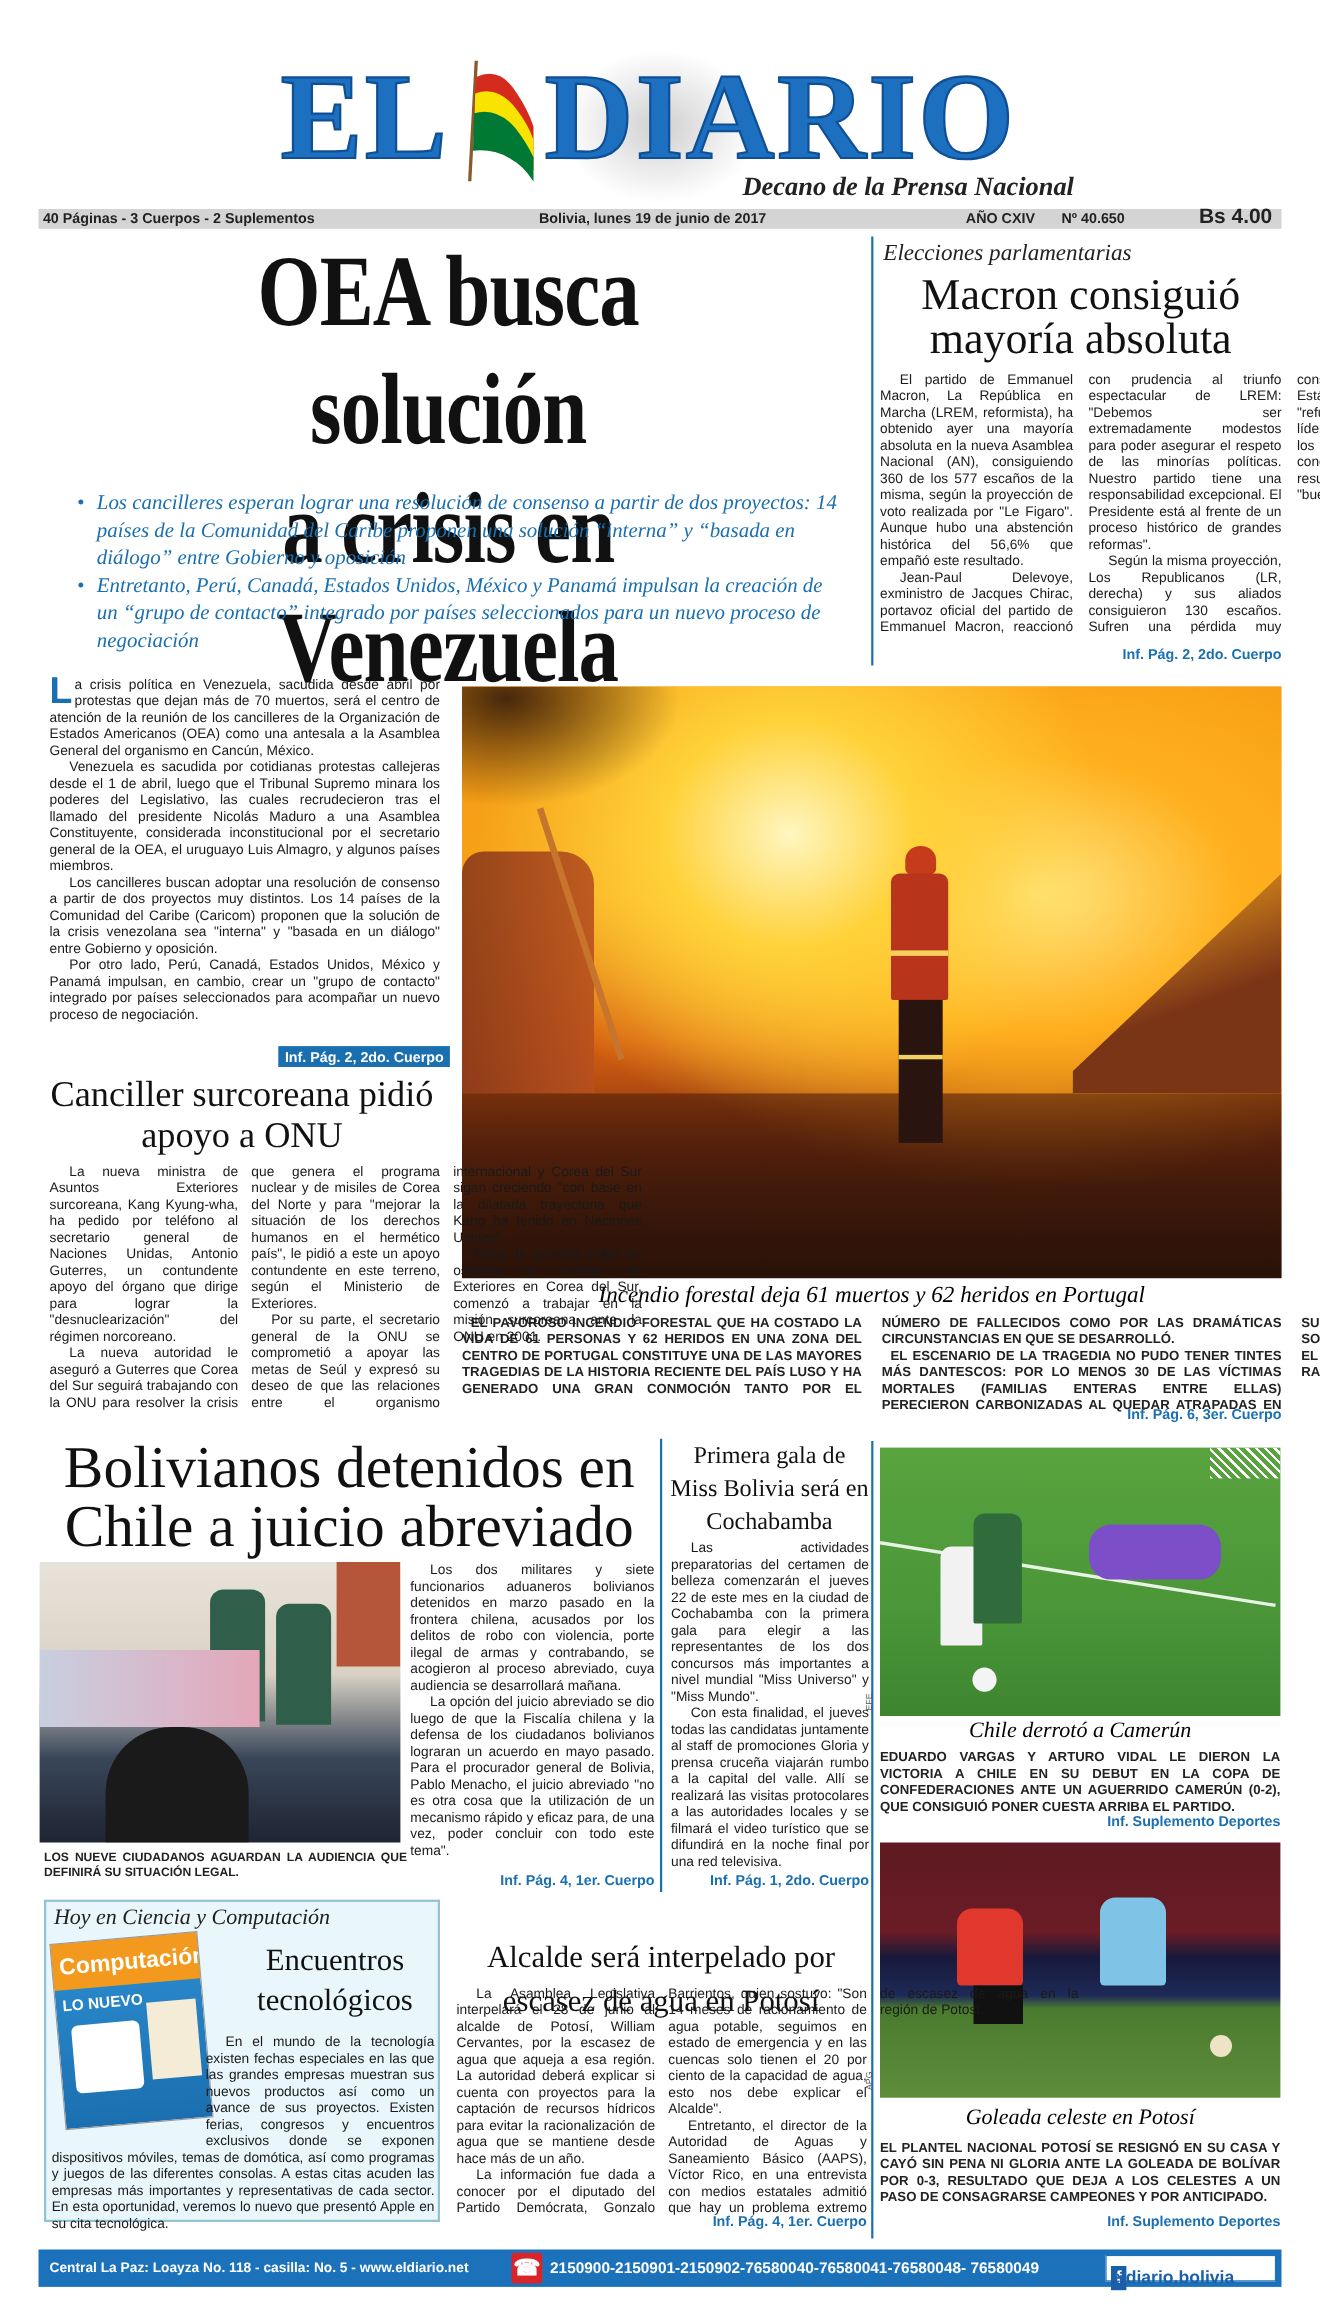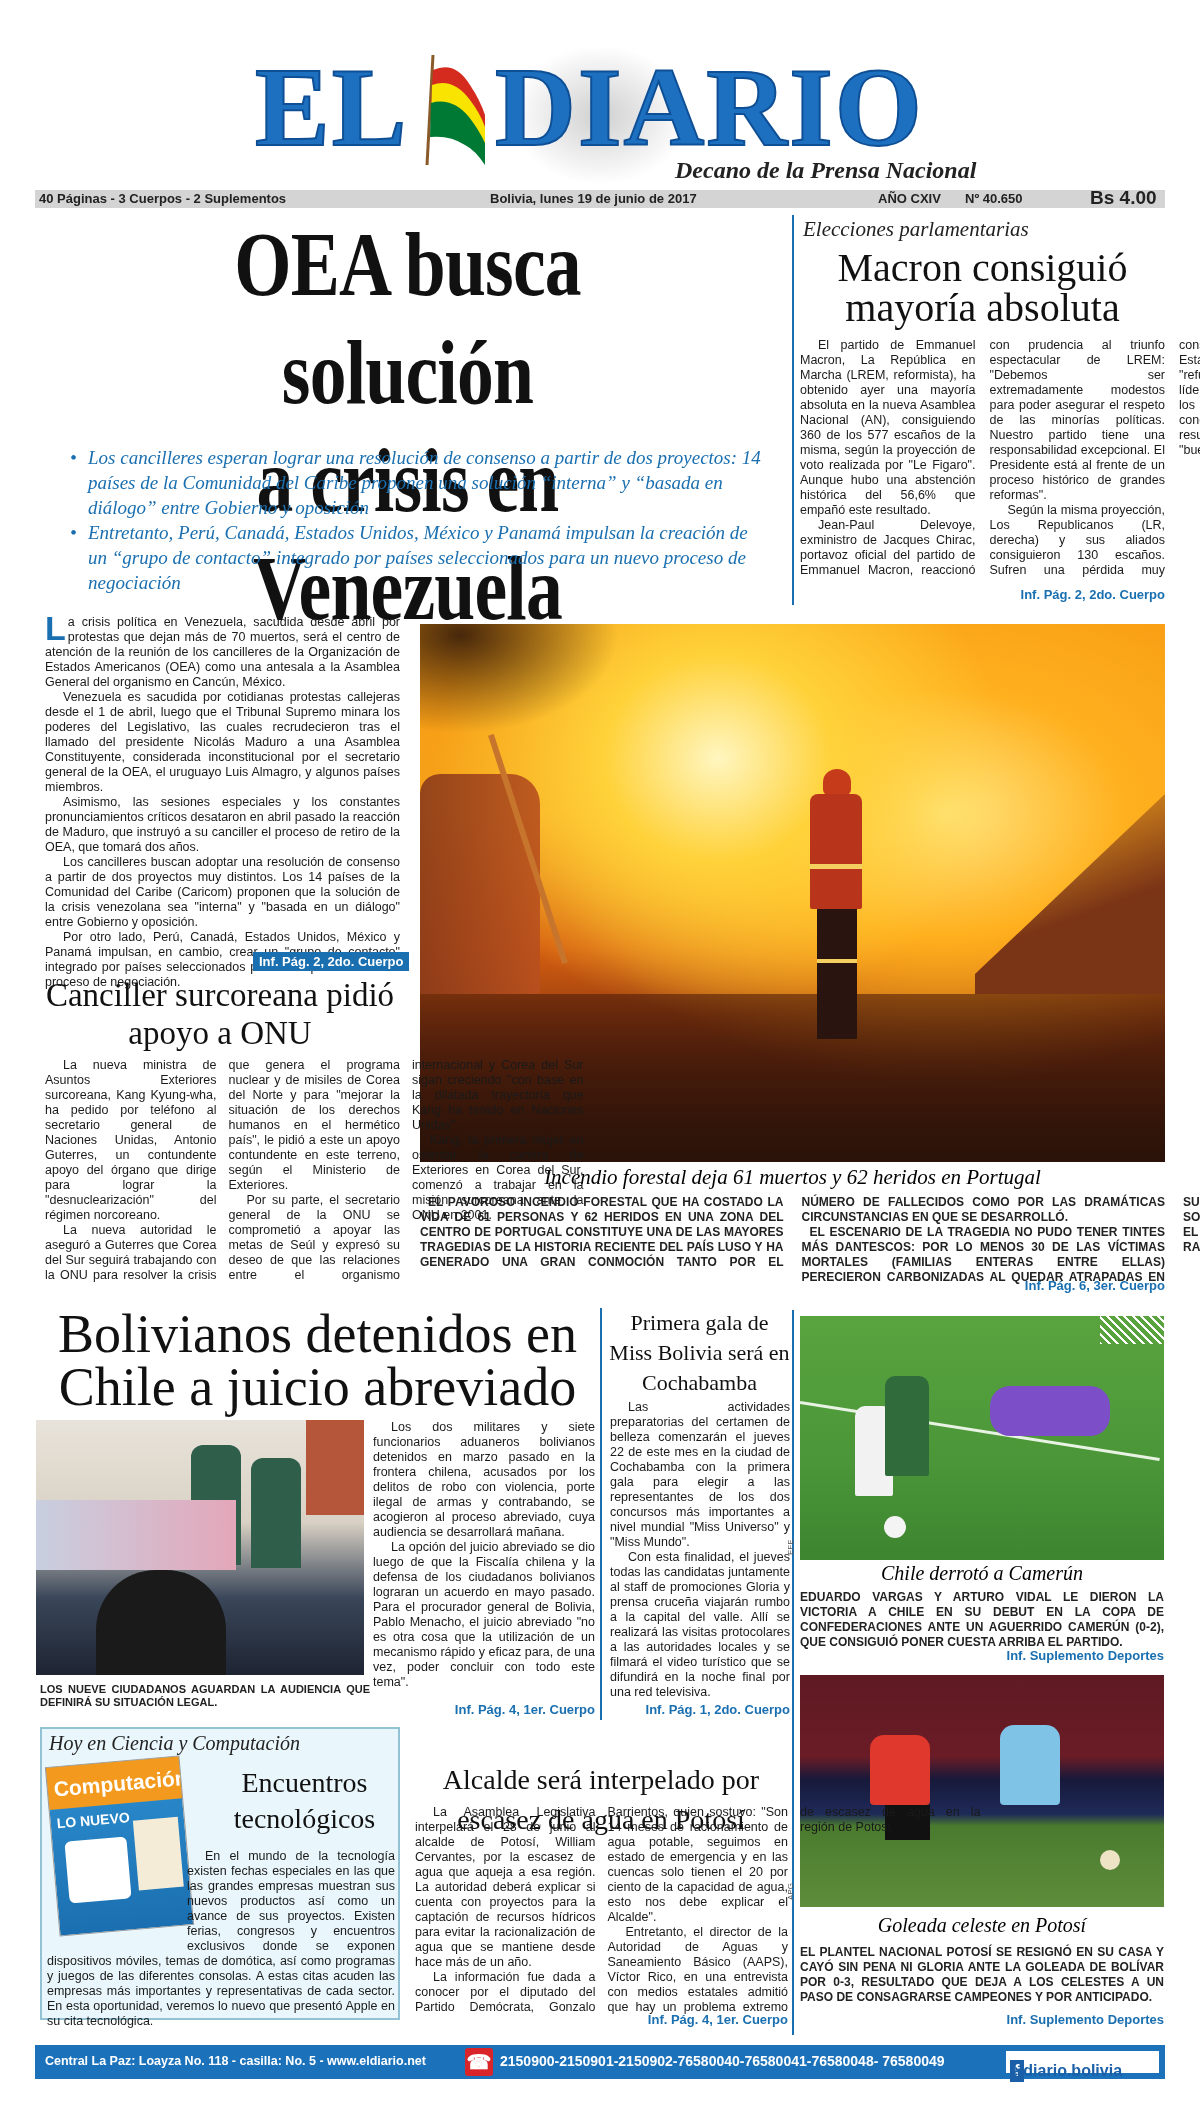--- a/index.html
+++ b/index.html
@@ -89,21 +89,20 @@
 </div>
 
 <ul class="abs bullets">
   <li>Los cancilleres esperan lograr una resolución de consenso a partir de dos proyectos: 14 países de la Comunidad del Caribe proponen una solución “interna” y “basada en diálogo” entre Gobierno y oposición</li>
   <li>Entretanto, Perú, Canadá, Estados Unidos, México y Panamá impulsan la creación de un “grupo de contacto” integrado por países seleccionados para un nuevo proceso de negociación</li>
 </ul>
 
 <div class="abs body-text" style="left:45px; top:615px; width:355px;">
   <p style="text-indent:0"><span class="dropcap">L</span><span>a crisis política en Venezuela, sacudida desde abril por protestas que dejan más de 70 muertos, será el centro de atención de la reunión de los cancilleres de la Organización de Estados Americanos (OEA) como una antesala a la Asamblea General del organismo en Cancún, México.</span></p>
   <p>Venezuela es sacudida por cotidianas protestas callejeras desde el 1 de abril, luego que el Tribunal Supremo minara los poderes del Legislativo, las cuales recrudecieron tras el llamado del presidente Nicolás Maduro a una Asamblea Constituyente, considerada inconstitucional por el secretario general de la OEA, el uruguayo Luis Almagro, y algunos países miembros.</p>
-  <p>Asimismo, las sesiones especiales y los constantes pronunciamientos críticos desataron en abril pasado la reacción de Maduro, que instruyó a su canciller el proceso de retiro de la OEA, que tomará dos años.</p>
   <p>Los cancilleres buscan adoptar una resolución de consenso a partir de dos proyectos muy distintos. Los 14 países de la Comunidad del Caribe (Caricom) proponen que la solución de la crisis venezolana sea "interna" y "basada en un diálogo" entre Gobierno y oposición.</p>
   <p>Por otro lado, Perú, Canadá, Estados Unidos, México y Panamá impulsan, en cambio, crear un "grupo de contacto" integrado por países seleccionados para acompañar un nuevo proceso de negociación.</p>
 </div>
 <div class="abs" style="left:253px; top:952px;">
   <span class="ref-box">Inf. Pág. 2, 2do. Cuerpo</span>
 </div>
 
 <div class="vrule" style="left:792px; top:215px; height:390px;"></div>
 <div class="abs kicker" style="left:803px; top:217px;">Elecciones parlamentarias</div>
 <div class="abs h2" style="left:800px; top:248px; width:365px; font-size:40px; line-height:40px;">Macron consiguió mayoría absoluta</div>

